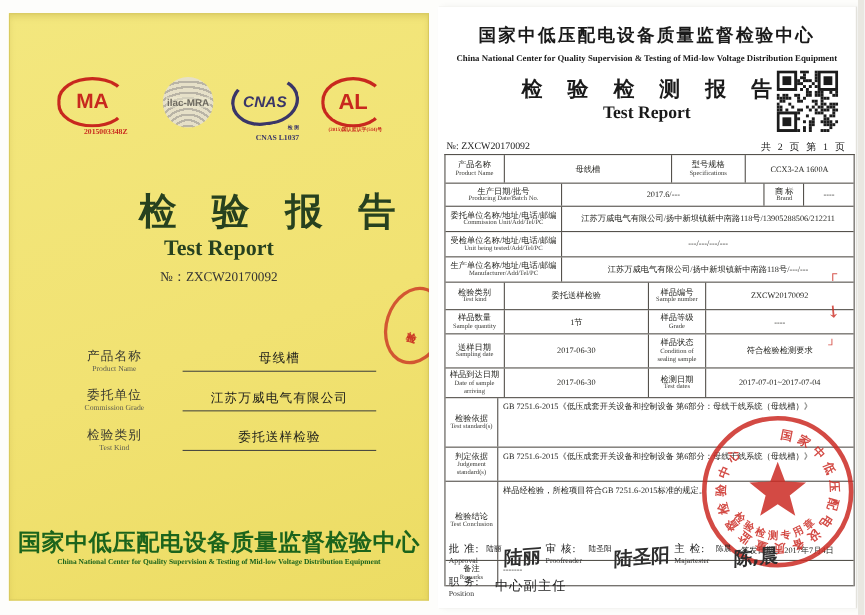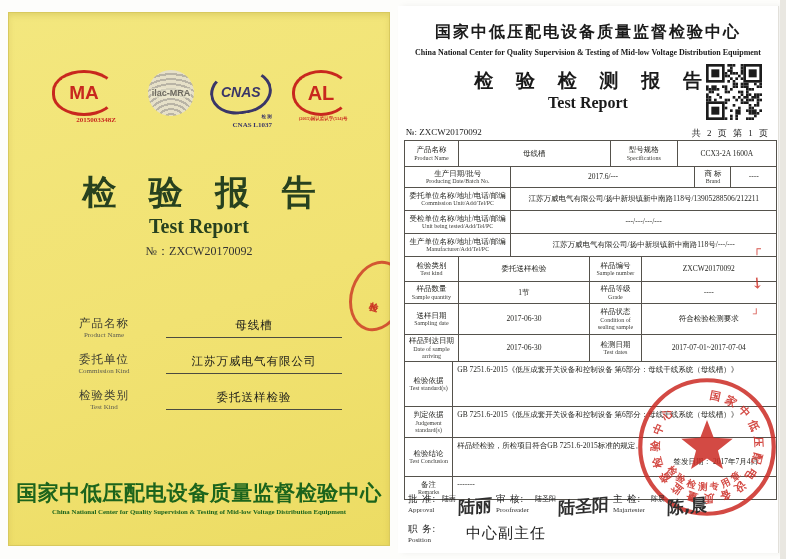--- a/index.html
+++ b/index.html
@@ -25,21 +25,21 @@
   .ilac-badge span{color:#6e6a60;font-weight:bold;font-size:9px;font-family:"Liberation Sans",sans-serif;
     background:rgba(240,235,210,.5);padding:0 1px;}
   .cnas-badge{width:56px;height:38px;border:3px solid #3a3668;border-radius:50%/55%;
     border-top-color:transparent;transform:rotate(-8deg);display:flex;align-items:center;justify-content:center;}
   .cnas-badge span{color:#3a3668;font-weight:bold;font-size:14px;font-style:italic;
     font-family:"Liberation Sans",sans-serif;transform:rotate(8deg);}
   .al-badge{width:52px;height:40px;border:3px solid #c8281e;border-radius:50%/48%;
     border-right-color:transparent;display:flex;align-items:center;justify-content:center;
     color:#c8281e;font-weight:bold;font-size:20px;font-family:"Liberation Sans",sans-serif;}
   #cover-title{position:absolute;top:158px;width:100%;text-align:center;font-size:34px;
-    font-weight:bold;color:#27411f;letter-spacing:12px;text-indent:12px;}
+    font-weight:bold;color:#27411f;letter-spacing:12px;text-indent:12px;padding-left:44px;}
   #cover-title-en{position:absolute;top:203px;width:100%;text-align:center;font-size:20px;
     font-weight:bold;color:#27411f;}
   #cover-no{position:absolute;top:231px;width:100%;text-align:center;font-size:12px;color:#333;}
   #cover-fields{position:absolute;top:304px;left:48px;width:286px;}
   .cfield{display:flex;align-items:flex-start;margin-bottom:13px;}
   .cfield .lab{width:96px;text-align:center;}
   .cfield .lab .cn{font-size:11.5px;color:#3b3b30;letter-spacing:1px;}
   .cfield .lab .en{font-size:7px;color:#5c5c50;}
   .cfield .valwrap{flex:1;margin-left:14px;border-bottom:1px solid #4b4b40;text-align:center;
     padding-bottom:4px;margin-top:2px;}
@@ -83,21 +83,21 @@
     pointer-events:none;}
   .red-mark{position:absolute;color:rgba(205,45,35,.8);font-weight:bold;pointer-events:none;}
   #rp-signatures{position:absolute;top:487px;left:10px;right:6px;display:flex;align-items:flex-start;
     font-size:9px;}
   .sig-label .cn{font-size:9.5px;letter-spacing:1px;}
   .sig-label .en{font-size:7px;color:#333;}
   .sig-print{font-size:7px;margin:1px 0 0 6px;}
   .sig-hand{font-size:17px;font-weight:bold;color:#2e2e2e;transform:rotate(-5deg) skewX(-6deg);
     margin:2px 4px 0 2px;white-space:nowrap;font-family:"DejaVu Sans",sans-serif;}
   #rp-position{position:absolute;top:517px;left:10px;display:flex;font-size:9px;}
-  #rp-position .val{margin-left:30px;font-size:15px;letter-spacing:1px;margin-top:1px;}
+  #rp-position .val{margin-left:14px;font-size:12px;letter-spacing:1px;margin-top:1px;}
   .edge-strip{position:absolute;right:0;top:0;width:6px;height:559px;background:#e9e7e1;}
 </style>
 </head>
 <body>
 
 <div id="canvas">
 
   <div id="left-page">
     <div class="logo-row">
       <div class="logo">
@@ -132,21 +132,21 @@
           <div class="cn">产品名称</div>
           <div class="en">Product Name</div>
         </div>
         <div class="valwrap">
             <div class="val">母线槽</div>
           </div>
       </div>
       <div class="cfield">
         <div class="lab">
           <div class="cn">委托单位</div>
-          <div class="en">Commission Kind</div>
+          <div class="en">Commission Grade</div>
         </div>
         <div class="valwrap">
             <div class="val">江苏万威电气有限公司</div>
           </div>
       </div>
       <div class="cfield">
         <div class="lab">
           <div class="cn">检验类别</div>
           <div class="en">Test Kind</div>
         </div>
@@ -450,21 +450,21 @@
           </div>
           <div class="tcell tvalue left" style="width: 87%;">
             <div class="val">GB 7251.6-2015《低压成套开关设备和控制设备 第6部分：母线干线系统（母线槽）》</div>
           </div>
         </div>
         <div class="trow" style="min-height: 38px;">
           <div class="tcell tlabel" style="width: 13%;">
             <div class="cn">检验结论</div>
             <div class="en">Test Conclusion</div>
           </div>
-          <div class="tcell tvalue left" style="width: 87%;">
+          <div class="tcell tvalue left" style="width: 87%; gap: 39px;">
             <div class="val">样品经检验，所检项目符合GB 7251.6-2015标准的规定。</div>
             <div class="extra">签发日期： 2017年7月4日</div>
           </div>
         </div>
         <div class="trow" style="min-height: 22px;">
           <div class="tcell tlabel" style="width: 13%; align-items: center;">
             <div class="cn">备注</div>
             <div class="en">Remarks</div>
           </div>
           <div class="tcell tvalue left" style="width: 87%;">

